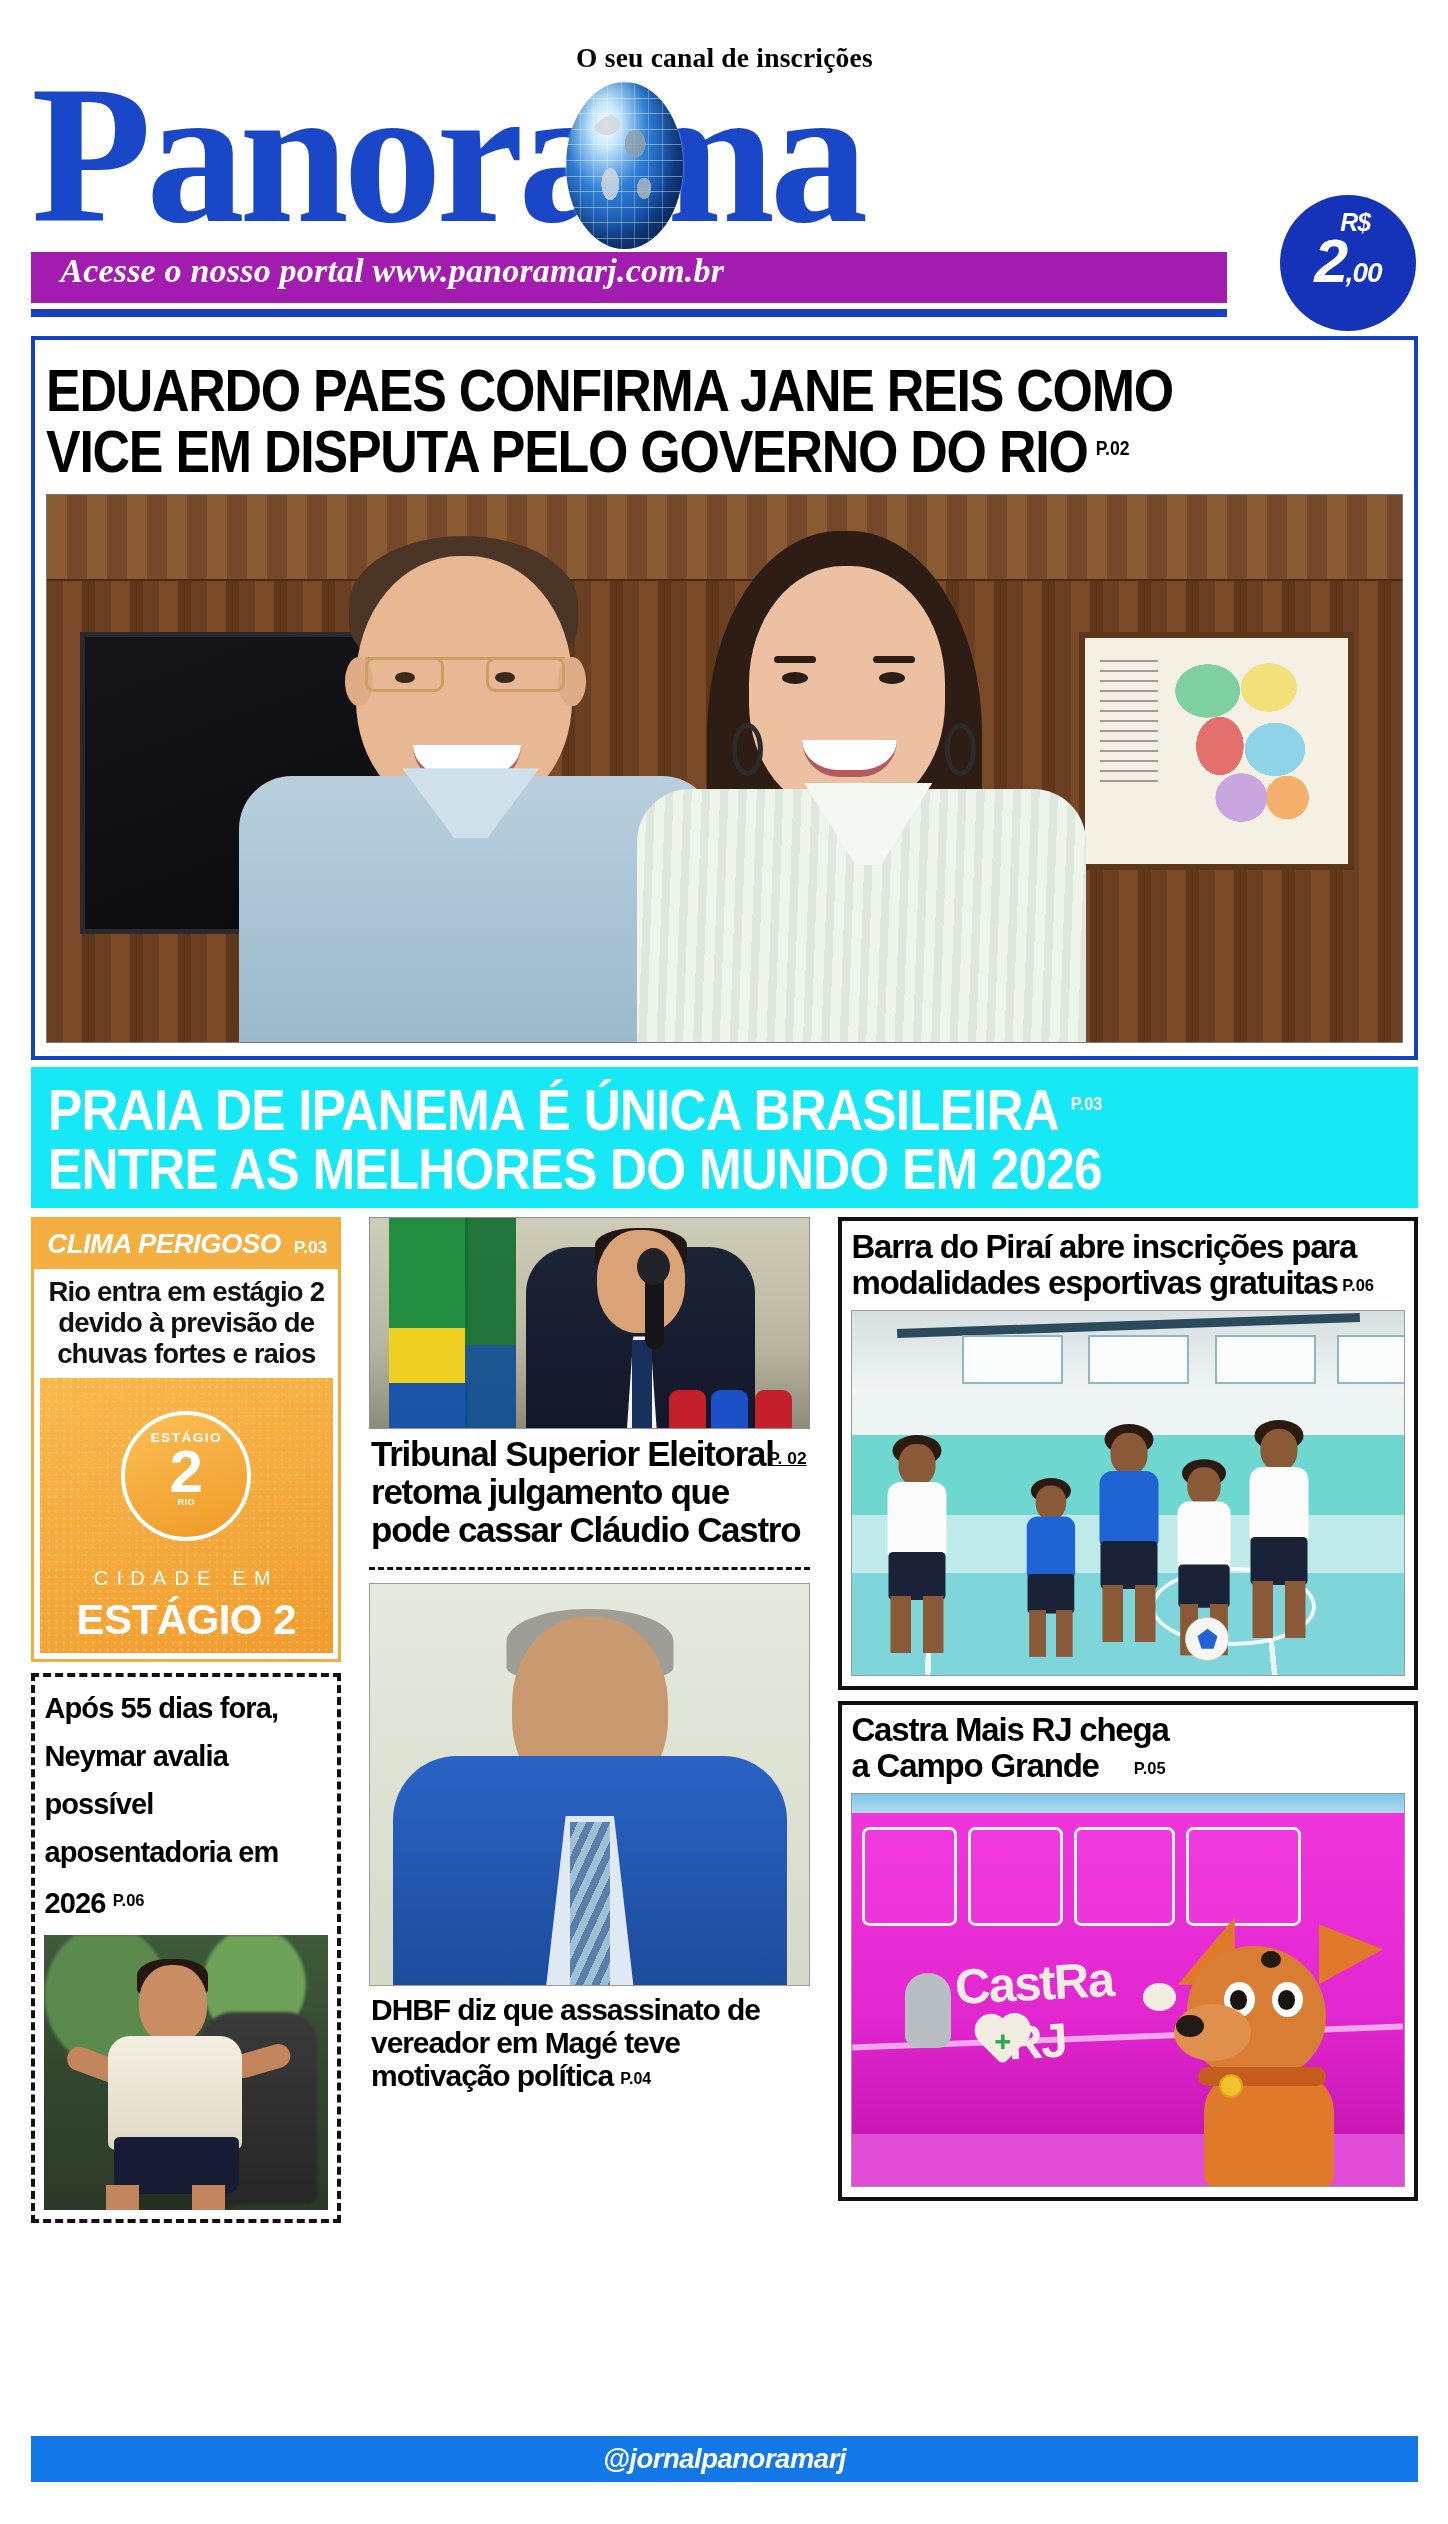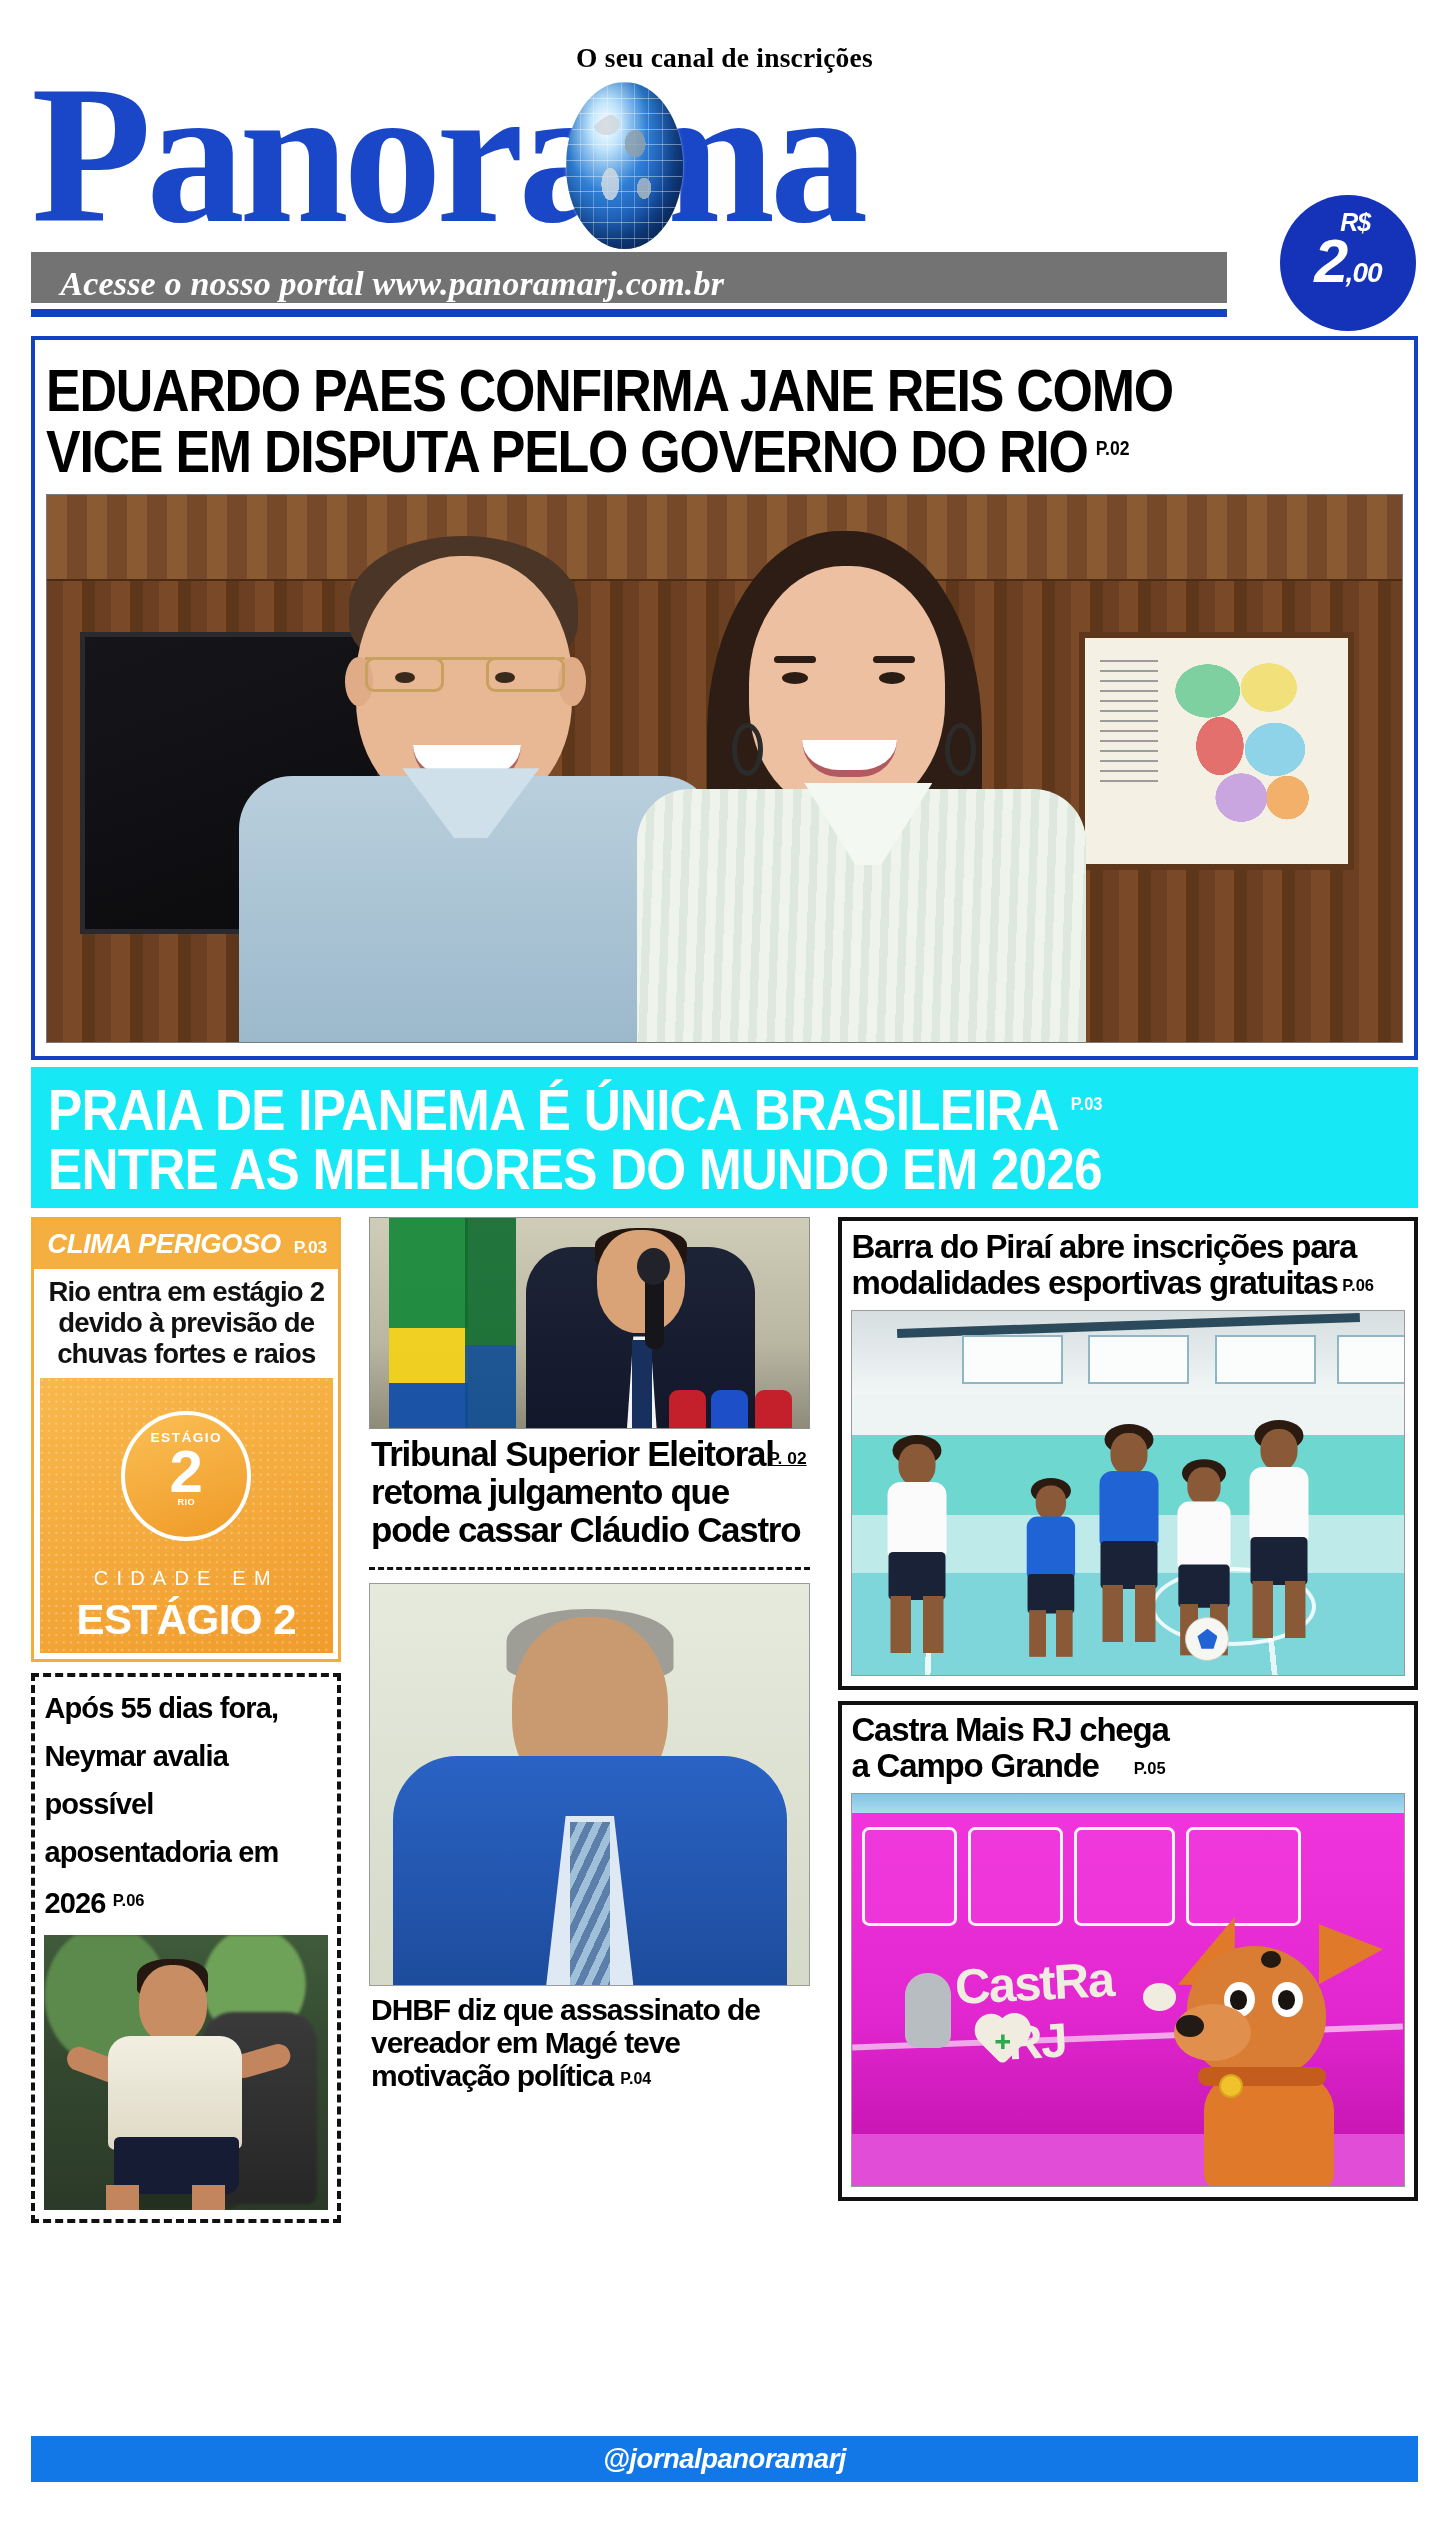--- a/index.html
+++ b/index.html
@@ -86,22 +86,22 @@
     font-size:15px; letter-spacing:-0.5px;
     transform:scaleX(.93); transform-origin:left center;
     white-space:nowrap;
   }
 
   
   .portal-zone { position:relative; height:79px; }
   .portal-bar {
     position:absolute; left:13px; top:0;
     width:1196px; height:51px;
-    background:#737373;
-    display:flex; align-items:flex-end;
+    background:#a21caf;
+    display:flex; align-items:flex-start;
   }
   .portal-bar span {
     font-family:"Liberation Serif", serif;
     font-style:italic; font-weight:700;
     font-size:34px; color:#ffffff;
     padding-left:29px; letter-spacing:0.2px;
     white-space:nowrap;
   }
   .portal-underline {
     position:absolute; left:13px; top:57px;

